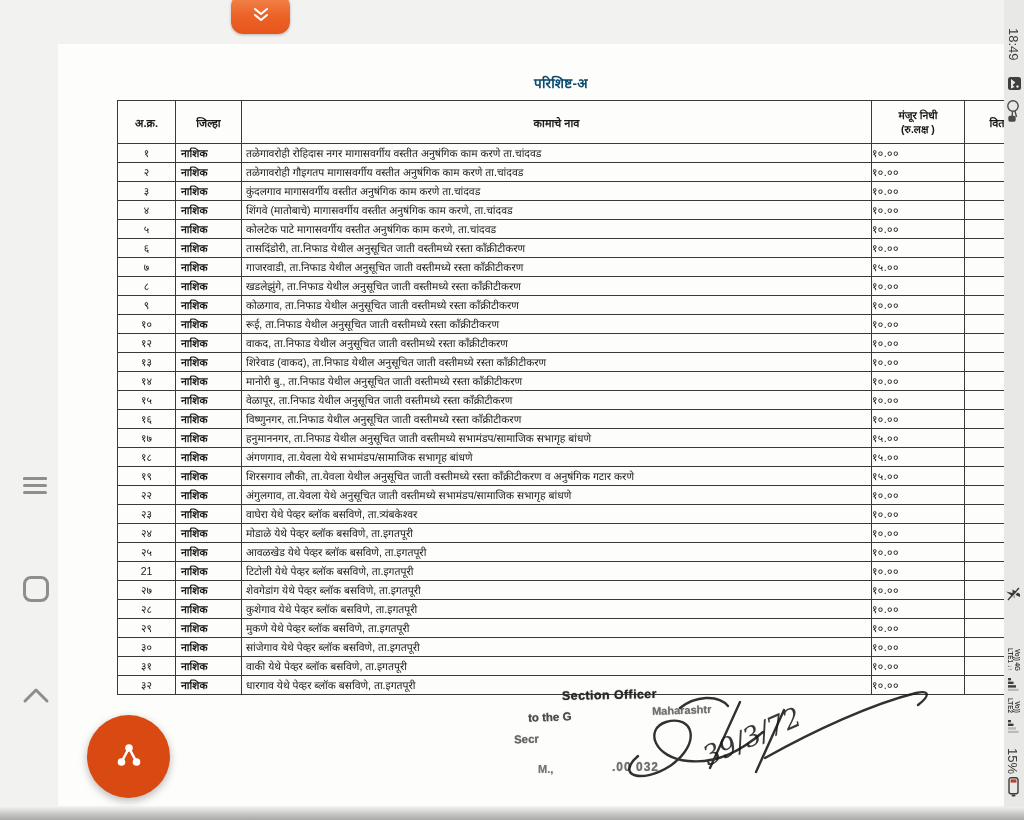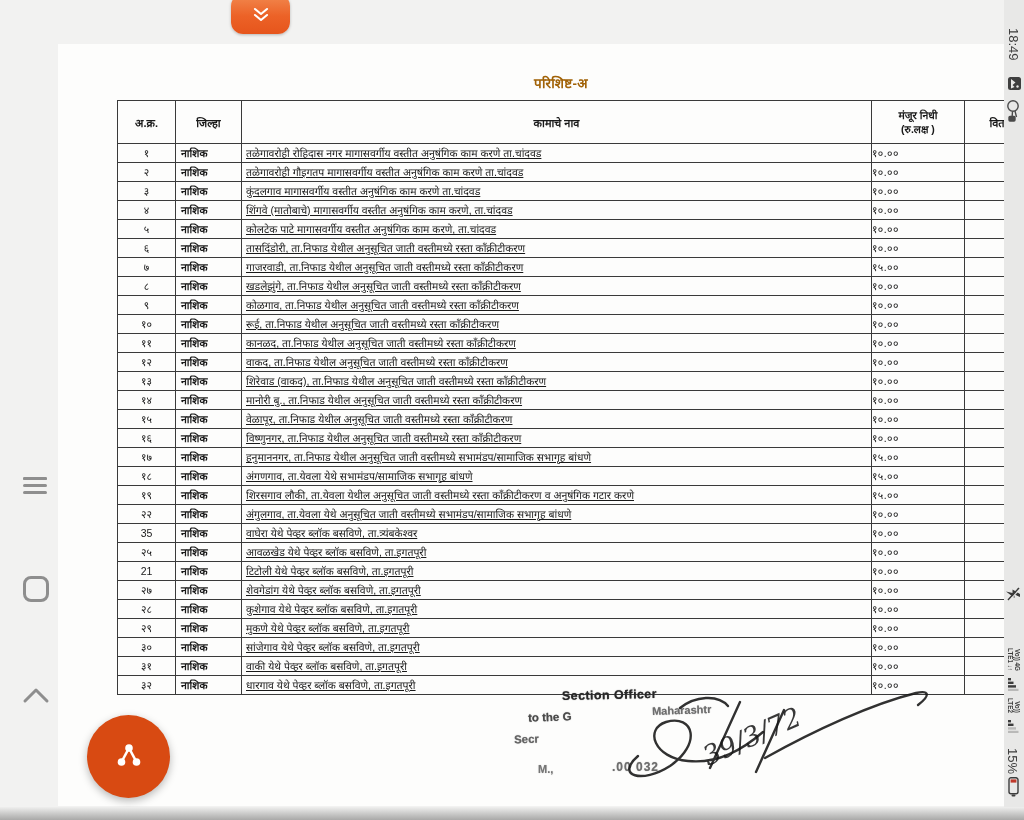--- a/index.html
+++ b/index.html
@@ -10,39 +10,39 @@
     font-family:"Liberation Sans","DejaVu Sans",sans-serif;
     color:#1c1c1c;
   }
   
   .page {
     position:absolute; left:58px; top:44px; width:948px; height:762px;
     background:#fdfdfc;
   }
   .doc-title {
     position:absolute; left:117px; top:74px; width:888px;
-    text-align:center; font-size:13.5px; font-weight:bold; color:#a16207;
+    text-align:center; font-size:13.5px; font-weight:bold; color:#0c4a6e;
     letter-spacing:.3px;
   }
   .table-wrap {
     position:absolute; left:117px; top:100px; width:889px; height:652px;
     overflow:hidden;
   }
   table.works {
     border-collapse:collapse; table-layout:fixed; width:906px;
   }
   table.works th, table.works td {
     border:1px solid #3a3a3a; overflow:hidden; white-space:nowrap;
     font-size:10.5px; color:#191919; vertical-align:middle;
   }
   table.works thead th { height:43px; font-weight:bold; font-size:11px; text-align:center; }
   table.works tbody tr { height:19px; }
   td.col-sr { text-align:center; font-size:10px; }
   td.col-district { padding-left:5px; font-size:10.5px;font-weight:bold; }
-  td.col-work { padding-left:4px; font-size:10.3px;text-decoration:underline; }
+  td.col-work { padding-left:4px; font-size:10.3px; }
   td.col-amount { font-size:9.8px; letter-spacing:.4px; }
   th.h-funds div { line-height:14px; font-size:10.5px; }
   th.h-last { text-align:left; padding-left:6px;margin-left:8px; }
   
   .stamp-officer {
     position:absolute; left:562px; top:688px; font-size:12.5px; font-weight:bold;
     color:#272727; text-shadow:0 0 1px #555; transform:rotate(-1.2deg);
     letter-spacing:.4px;
   }
   .stamp-frag { position:absolute; color:#4a4a4a; font-weight:bold; text-shadow:0 0 1px #777; }
@@ -183,27 +183,20 @@
           <td class="col-extra"></td>
         </tr>
         <tr>
           <td class="col-sr">१०</td>
           <td class="col-district">नाशिक</td>
           <td class="col-work">रूई, ता.निफाड येथील अनुसूचित जाती वस्तीमध्ये रस्ता काँक्रीटीकरण</td>
           <td class="col-amount">१०.००</td>
           <td class="col-extra"></td>
         </tr>
         <tr>
-          <td class="col-sr">११</td>
-          <td class="col-district">नाशिक</td>
-          <td class="col-work">कानळद, ता.निफाड येथील अनुसूचित जाती वस्तीमध्ये रस्ता काँक्रीटीकरण</td>
-          <td class="col-amount">१०.००</td>
-          <td class="col-extra"></td>
-        </tr>
-        <tr>
           <td class="col-sr">१२</td>
           <td class="col-district">नाशिक</td>
           <td class="col-work">वाकद, ता.निफाड येथील अनुसूचित जाती वस्तीमध्ये रस्ता काँक्रीटीकरण</td>
           <td class="col-amount">१०.००</td>
           <td class="col-extra"></td>
         </tr>
         <tr>
           <td class="col-sr">१३</td>
           <td class="col-district">नाशिक</td>
           <td class="col-work">शिरेवाड (वाकद), ता.निफाड येथील अनुसूचित जाती वस्तीमध्ये रस्ता काँक्रीटीकरण</td>
@@ -253,23 +246,30 @@
           <td class="col-extra"></td>
         </tr>
         <tr>
           <td class="col-sr">२२</td>
           <td class="col-district">नाशिक</td>
           <td class="col-work">अंगुलगाव, ता.येवला येथे अनुसूचित जाती वस्तीमध्ये सभामंडप/सामाजिक सभागृह बांधणे</td>
           <td class="col-amount">१०.००</td>
           <td class="col-extra"></td>
         </tr>
         <tr>
-          <td class="col-sr">35</td>
+          <td class="col-sr">२३</td>
           <td class="col-district">नाशिक</td>
           <td class="col-work">वाघेरा येथे पेव्हर ब्लॉक बसविणे, ता.त्र्यंबकेश्वर</td>
+          <td class="col-amount">१०.००</td>
+          <td class="col-extra"></td>
+        </tr>
+        <tr>
+          <td class="col-sr">२४</td>
+          <td class="col-district">नाशिक</td>
+          <td class="col-work">मोडाळे येथे पेव्हर ब्लॉक बसविणे, ता.इगतपूरी</td>
           <td class="col-amount">१०.००</td>
           <td class="col-extra"></td>
         </tr>
         <tr>
           <td class="col-sr">२५</td>
           <td class="col-district">नाशिक</td>
           <td class="col-work">आवळखेड येथे पेव्हर ब्लॉक बसविणे, ता.इगतपूरी</td>
           <td class="col-amount">१०.००</td>
           <td class="col-extra"></td>
         </tr>

